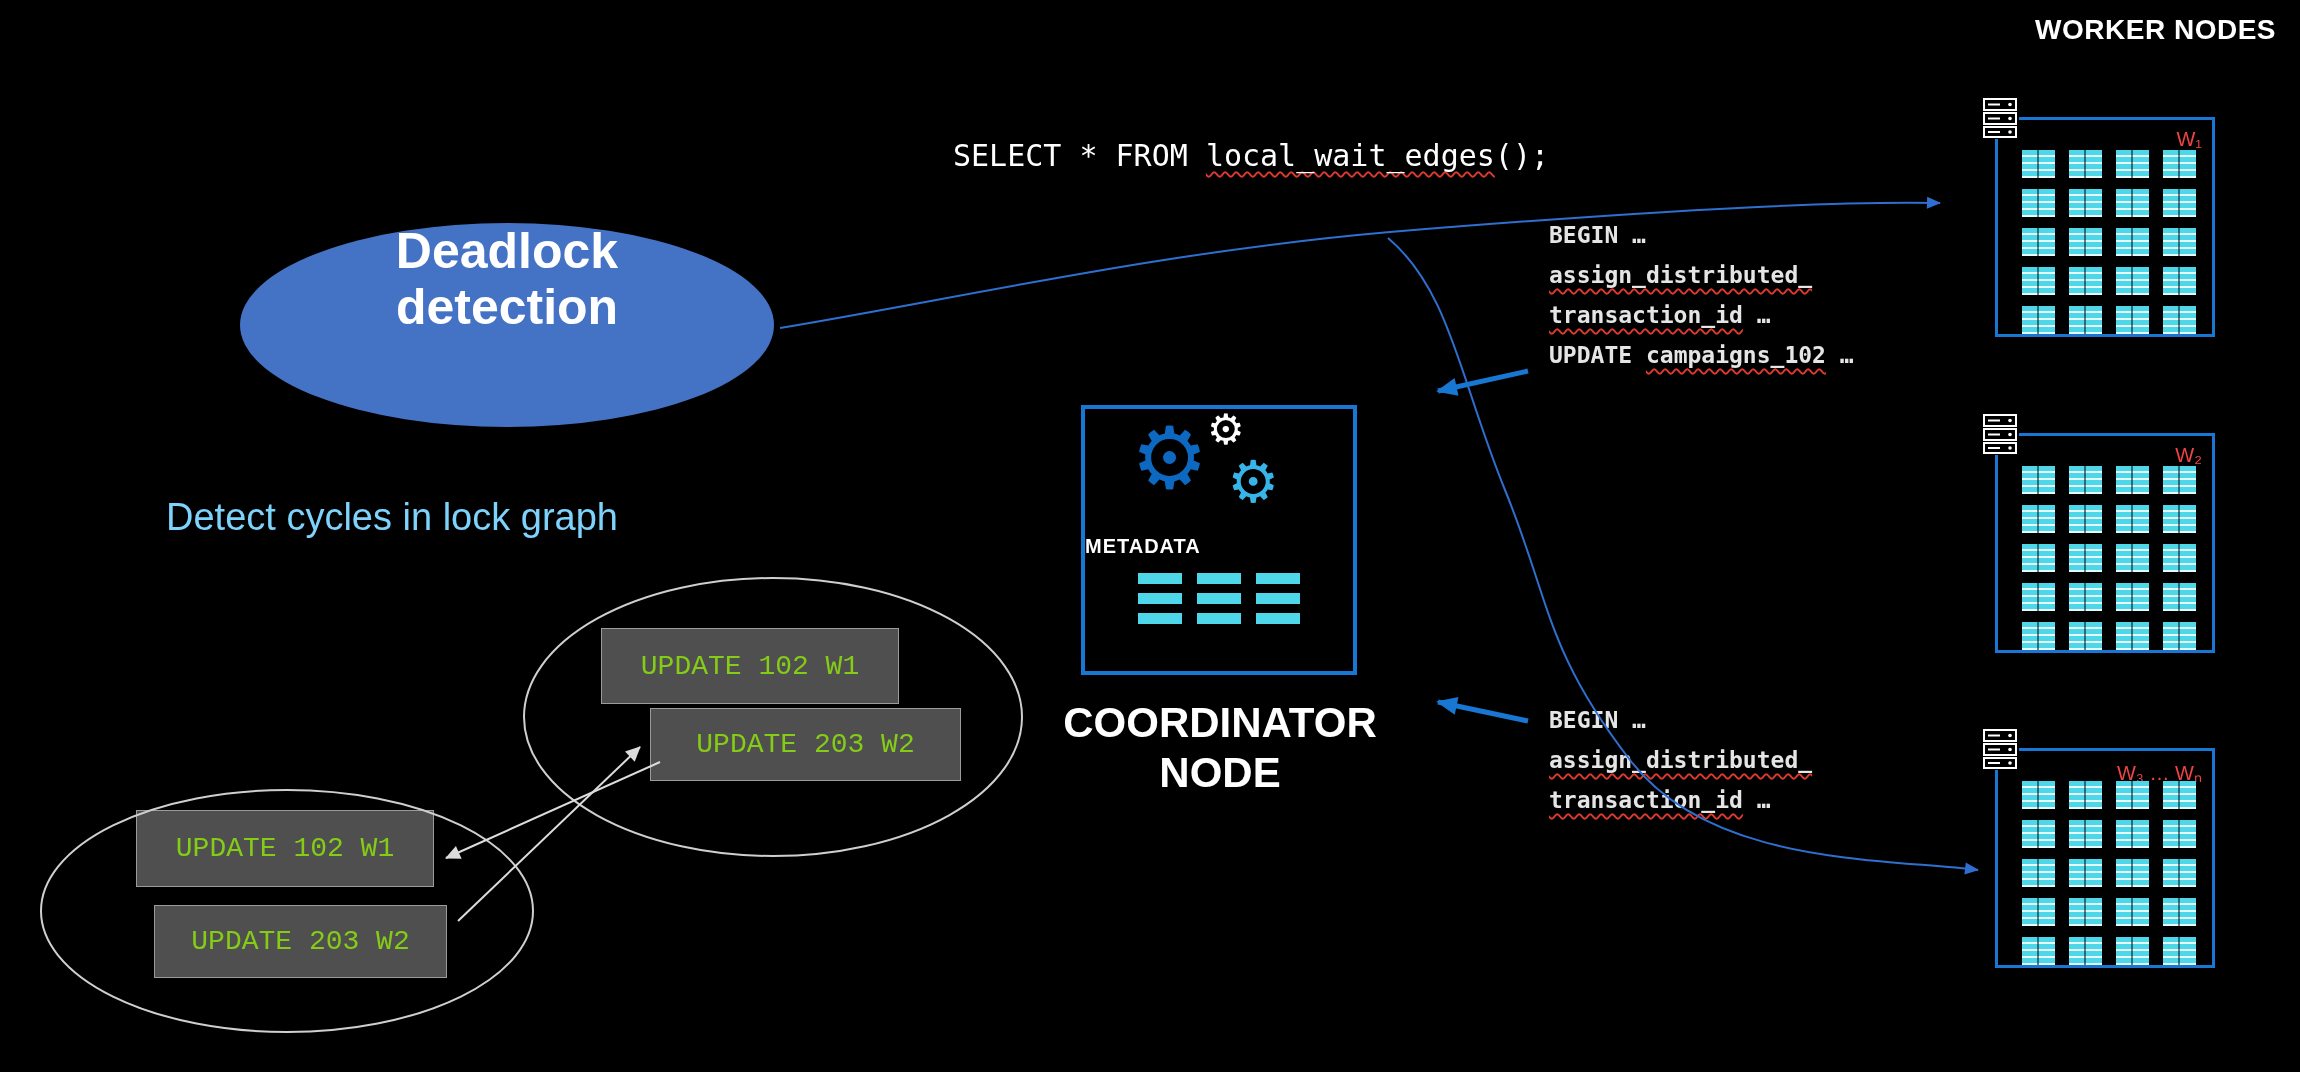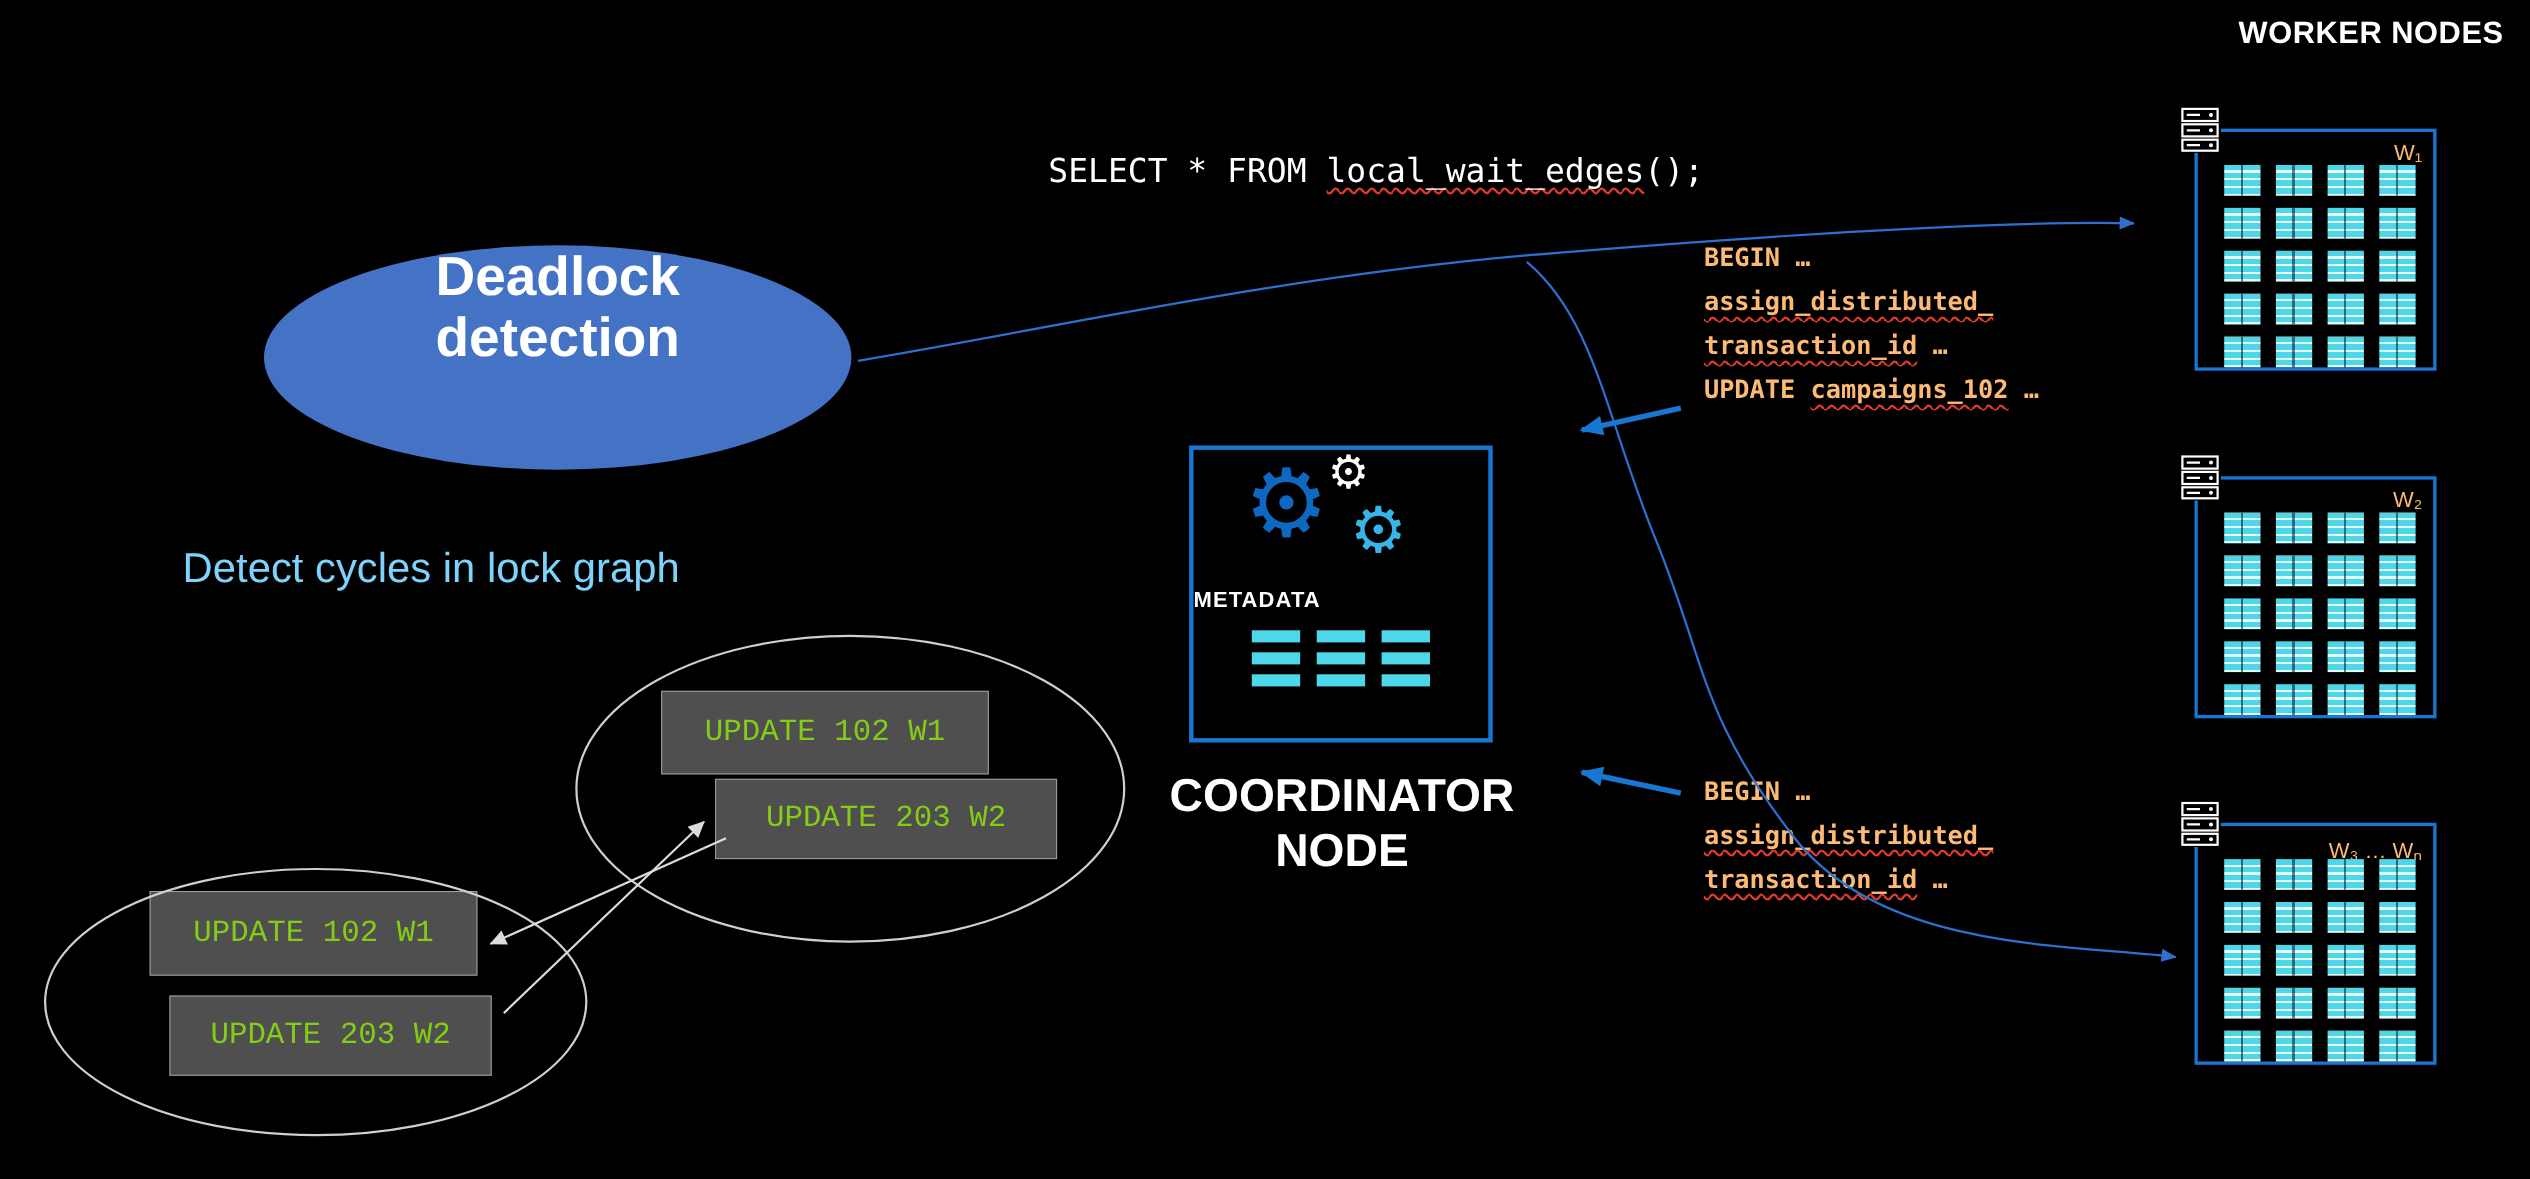--- a/index.html
+++ b/index.html
@@ -51,33 +51,33 @@
   .meta-bars{position:absolute;top:164px;left:50%;transform:translateX(-50%);
     display:grid;grid-template-columns:repeat(3,44px);grid-auto-rows:11px;row-gap:9px;column-gap:15px;}
   .meta-bar{width:44px;height:11px;background:var(--cyan,#4dd7e8);}
 
   
   .worker-box{position:absolute;left:1995px;width:220px;height:220px;
     border:3px solid var(--accent-blue,#1777d2);background:#000;}
   .worker-1{top:117px;}
   .worker-2{top:433px;}
   .worker-3{top:748px;}
-  .worker-label{position:absolute;top:8px;right:10px;font-size:20px;color:#fdba74;white-space:nowrap;}
+  .worker-label{position:absolute;top:8px;right:10px;font-size:20px;color:#ef4444;white-space:nowrap;}
   .server-icon{position:absolute;left:-17px;top:-23px;width:38px;height:42px;background:#000;}
   .table-grid{position:absolute;left:24px;top:30px;display:grid;
     grid-template-columns:repeat(4,33px);grid-auto-rows:28px;gap:11px 14px;}
   .mini-table{
     background-image:
       linear-gradient(to right, rgba(0,0,0,0) 0 15px, rgba(0,22,28,.55) 15px 17px, rgba(0,0,0,0) 17px),
       repeating-linear-gradient(to bottom, var(--cyan,#4dd7e8) 0 5px, #e6fbfe 5px 7px);
   }
 
   
   .tx-block{position:absolute;left:1549px;font-family:"DejaVu Sans Mono",monospace;font-weight:700;
-    font-size:23px;line-height:40px;color:#fdba74;white-space:pre;}
+    font-size:23px;line-height:40px;color:#e5e5e5;white-space:pre;}
   .tx-block-1{top:215px;}
   .tx-block-2{top:700px;}
 
   
   .lock-box{position:absolute;background:var(--box-gray,#4f4f4f);border:1px solid #9b9b9b;
     color:#84cc16;font-family:Liberation Mono, monospace;font-size:28px;
     display:flex;align-items:center;justify-content:center;white-space:pre;}
   .lock-a{left:601px;top:628px;width:298px;height:76px;}
   .lock-b{left:650px;top:708px;width:311px;height:73px;}
   .lock-c{left:136px;top:810px;width:298px;height:77px;}

